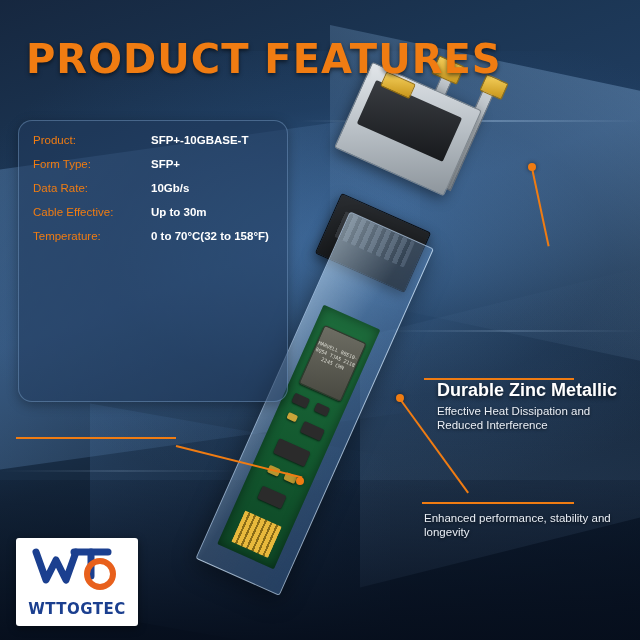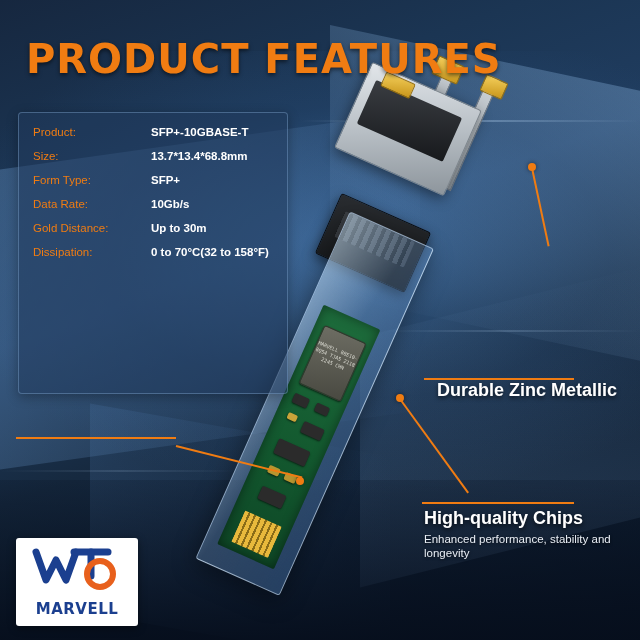--- a/index.html
+++ b/index.html
@@ -31,23 +31,23 @@
     background:linear-gradient(180deg,rgba(10,22,40,.25),rgba(6,14,28,.95));}
   .streak{position:absolute;background:linear-gradient(90deg,rgba(190,220,250,.0),rgba(190,220,250,.35),rgba(190,220,250,.0));height:2px;}
 
   
   .title{position:absolute;left:26px;top:36px;color:#F07C12;
     font-size:40px;font-weight:bold;letter-spacing:1px;
     font-family:"DejaVu Sans", sans-serif;
     text-shadow:0 2px 4px rgba(0,0,0,.55);white-space:nowrap;}
 
   
-  .spec{position:absolute;left:18px;top:112px;width:268px;height:280px;
+  .spec{position:absolute;left:18px;top:120px;width:268px;height:280px;
     background:rgba(32,58,92,.55);border:1px solid rgba(150,190,230,.35);
-    border-radius:4px;box-shadow:0 3px 12px rgba(0,0,0,.30);}
+    border-radius:14px;box-shadow:0 3px 12px rgba(0,0,0,.30);}
   .spec table{width:100%;border-collapse:collapse;margin-top:7px;}
   .spec td{padding:6px 0 6px 14px;font-size:11.5px;vertical-align:top;}
   .spec td.k{color:#F07C12;width:104px;white-space:nowrap;}
   .spec td.v{color:#ffffff;font-weight:bold;}
 
   
   .module{position:absolute;left:196px;top:60px;width:420px;height:560px;}
   .mod-body{position:absolute;left:150px;top:170px;width:92px;height:380px;
     transform:rotate(24deg);transform-origin:50% 0%;}
   .glass{position:absolute;inset:0;
@@ -149,67 +149,63 @@
   <div class="title">PRODUCT  FEATURES</div>
 
   <div class="spec">
     <table>
       <tbody>
           <tr>
         <td class="k">Product:</td>
         <td class="v">SFP+-10GBASE-T</td>
       </tr>
       <tr>
-        <td class="k">Size:</td>
-        <td class="v">13.7*13.4*68.8mm</td>
-      </tr>
-      <tr>
         <td class="k">Form Type:</td>
         <td class="v">SFP+</td>
       </tr>
       <tr>
         <td class="k">Data Rate:</td>
         <td class="v">10Gb/s</td>
       </tr>
       <tr>
-        <td class="k">Gold Distance:</td>
+        <td class="k">Cable Effective:</td>
         <td class="v">Up to 30m</td>
       </tr>
       <tr>
-        <td class="k">Dissipation:</td>
+        <td class="k">Temperature:</td>
         <td class="v">0 to 70°C(32 to 158°F)</td>
       </tr>
     </tbody>
       </table>
   </div>
 
   <div class="dot" style="left:528px;top:163px;"></div>
   <div class="ln" style="left:532px;top:167px;width:80px;transform:rotate(78deg);"></div>
   <div class="ln" style="left:424px;top:378px;width:150px;"></div>
   <div class="callout" style="left:437px;top:380px;width:196px;">
     <div class="hdr">Durable Zinc Metallic</div>
+    <div class="sub">Effective Heat Dissipation and Reduced Interference</div>
   </div>
 
   <div class="dot" style="left:296px;top:477px;"></div>
   <div class="ln" style="left:176px;top:445px;width:130px;transform:rotate(14deg);"></div>
   <div class="ln" style="left:16px;top:437px;width:160px;"></div>
 
   <div class="dot" style="left:396px;top:394px;"></div>
   <div class="ln" style="left:400px;top:398px;width:116px;transform:rotate(54deg);"></div>
   <div class="ln" style="left:422px;top:502px;width:152px;"></div>
   <div class="callout" style="left:424px;top:508px;width:200px;">
-    <div class="hdr">High-quality Chips</div>
     <div class="sub">Enhanced performance, stability and longevity</div>
   </div>
 
   <div class="logo">
     <div class="logo-mark">
       <svg viewBox="0 0 122 46" width="122" height="46">
         <path d="M20 6 L30 34 L40 14 L50 34 L60 6" stroke="#1b3f8f" stroke-width="7" fill="none" stroke-linecap="round" stroke-linejoin="round"></path>
         <path d="M58 6 H92" stroke="#1b3f8f" stroke-width="7" stroke-linecap="round"></path>
         <path d="M75 6 V30" stroke="#1b3f8f" stroke-width="7" stroke-linecap="round"></path>
         <circle cx="84" cy="28" r="13" fill="none" stroke="#e8601c" stroke-width="6"></circle>
       </svg>
     </div>
-    <div class="logo-txt">MARVELL</div>
+    <div class="logo-txt">WTTOGTEC</div>
   </div>
 
 </div>
 
 </body></html>

